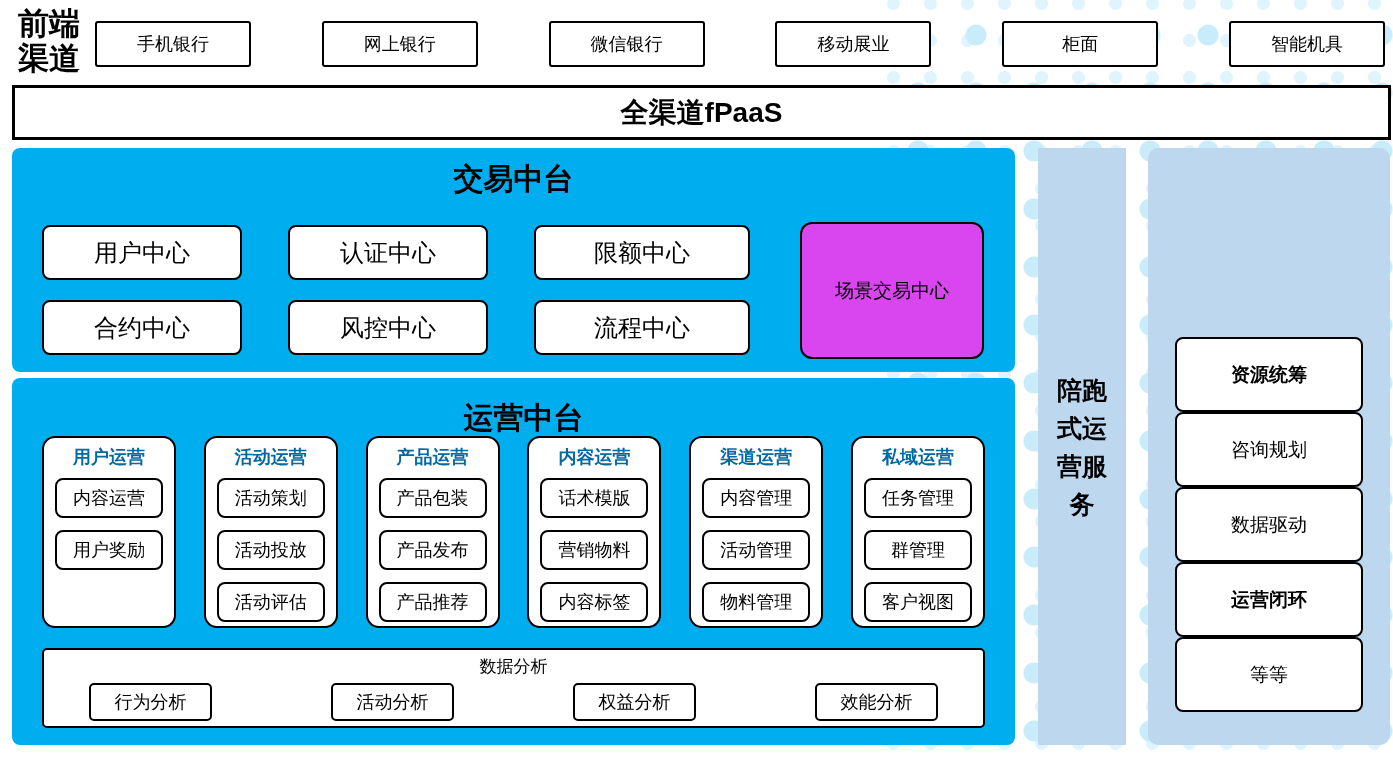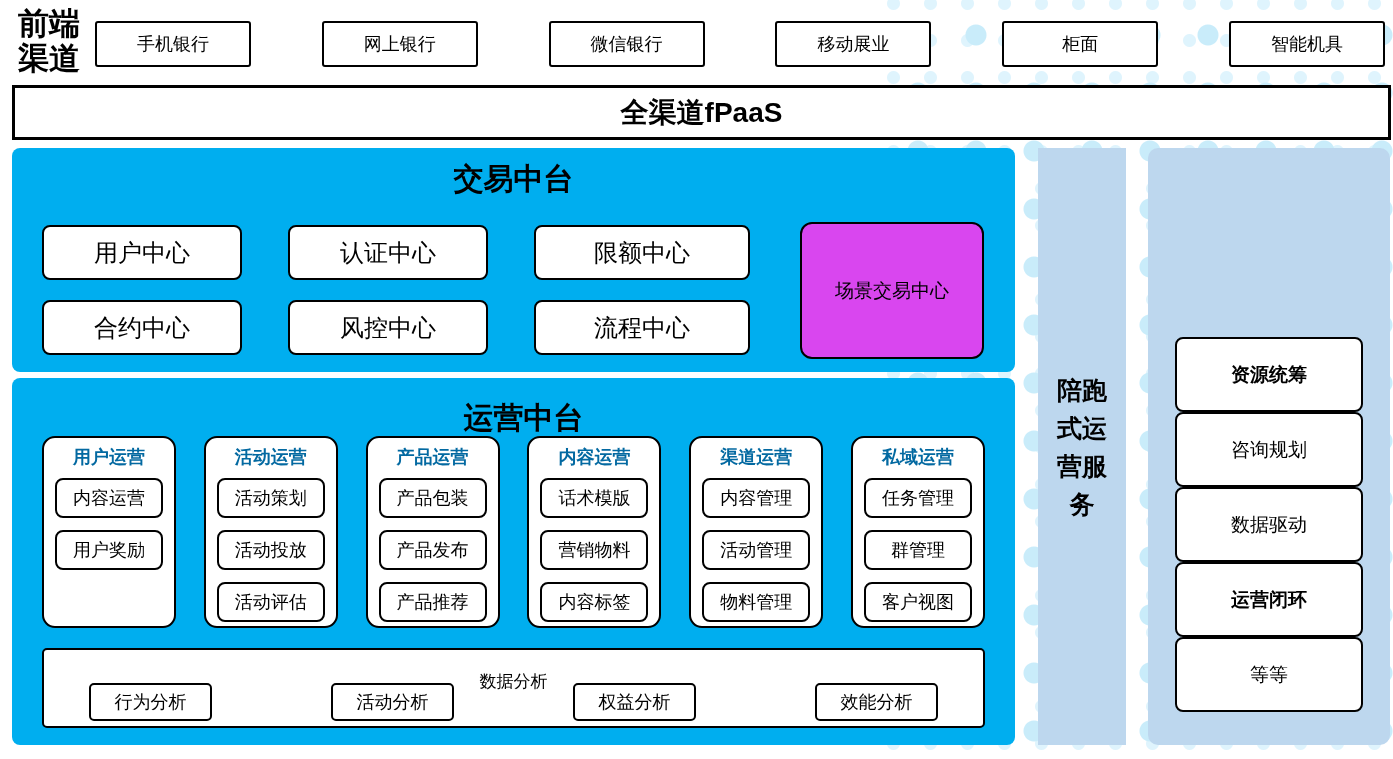--- a/index.html
+++ b/index.html
@@ -96,21 +96,21 @@
     display:flex;align-items:center;justify-content:center;
     font-size:18px;color:#000;flex:none;
   }
   .op-item:last-child{margin-bottom:0;}
 
   .analysis-box{
     position:absolute;left:30px;top:270px;width:943px;height:80px;
     background:#fff;border:2.5px solid var(--border);border-radius:5px;
   }
   .analysis-title{
-    position:absolute;top:20px;left:0;right:0;text-align:center;
+    position:absolute;top:5px;left:0;right:0;text-align:center;
     font-size:17px;color:#000;
   }
   .analysis-row{
     position:absolute;left:45px;right:45px;top:33px;height:38px;
     display:flex;justify-content:space-between;text-align:center;
   }
   .analysis-row .white-box{width:123px;height:38px;border-radius:5px;font-size:18px;}
 
   
   .side-bar{

